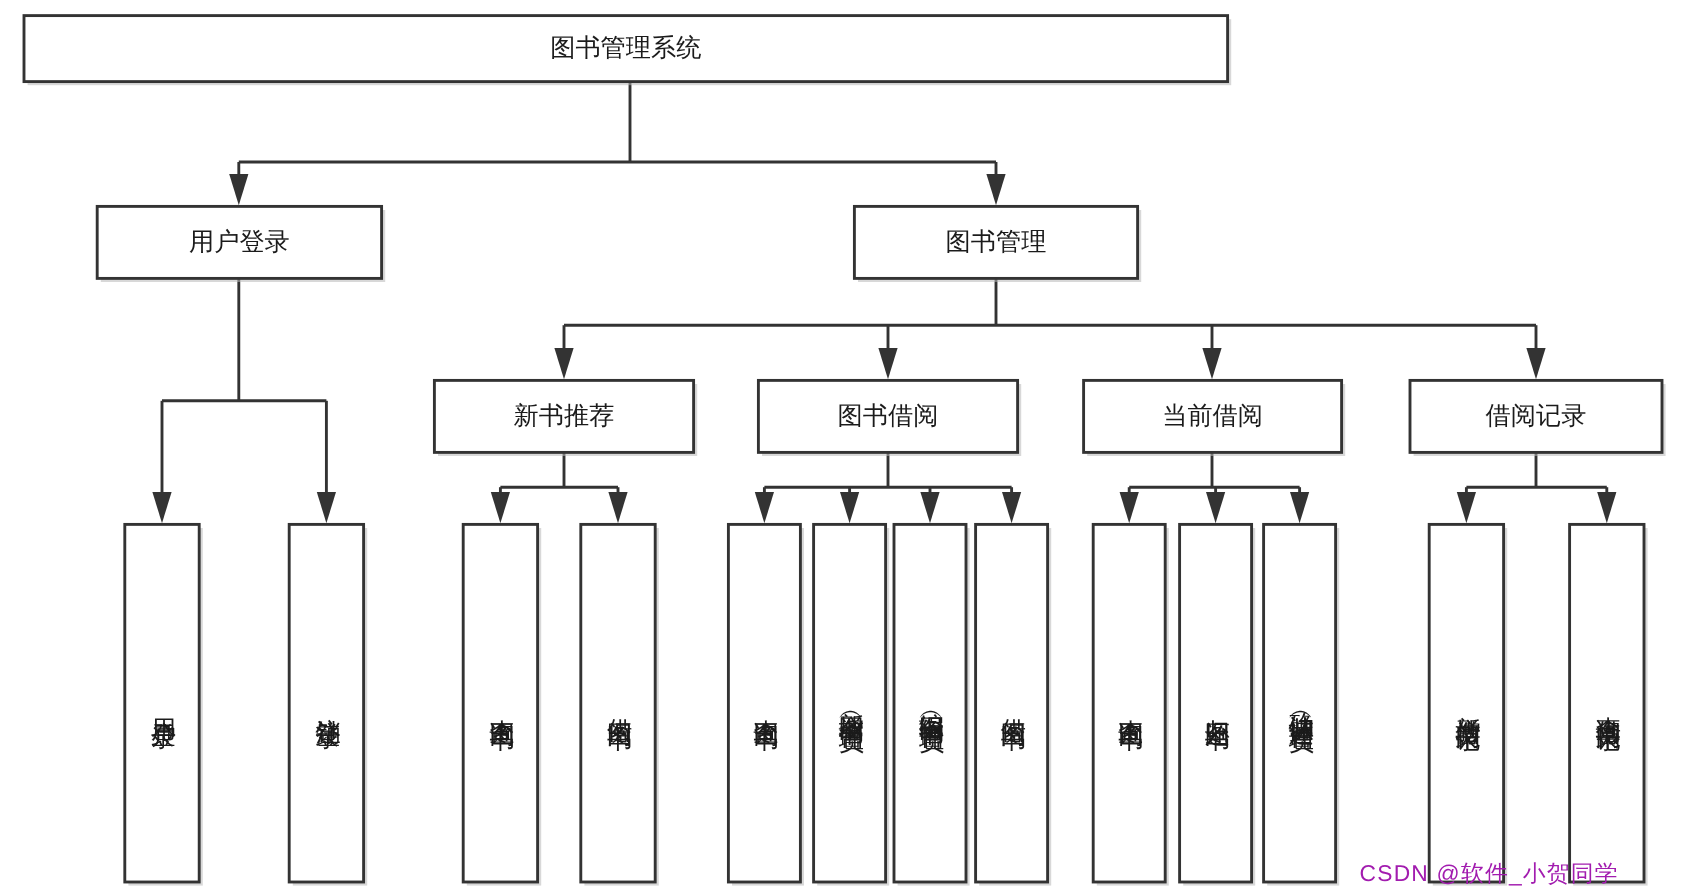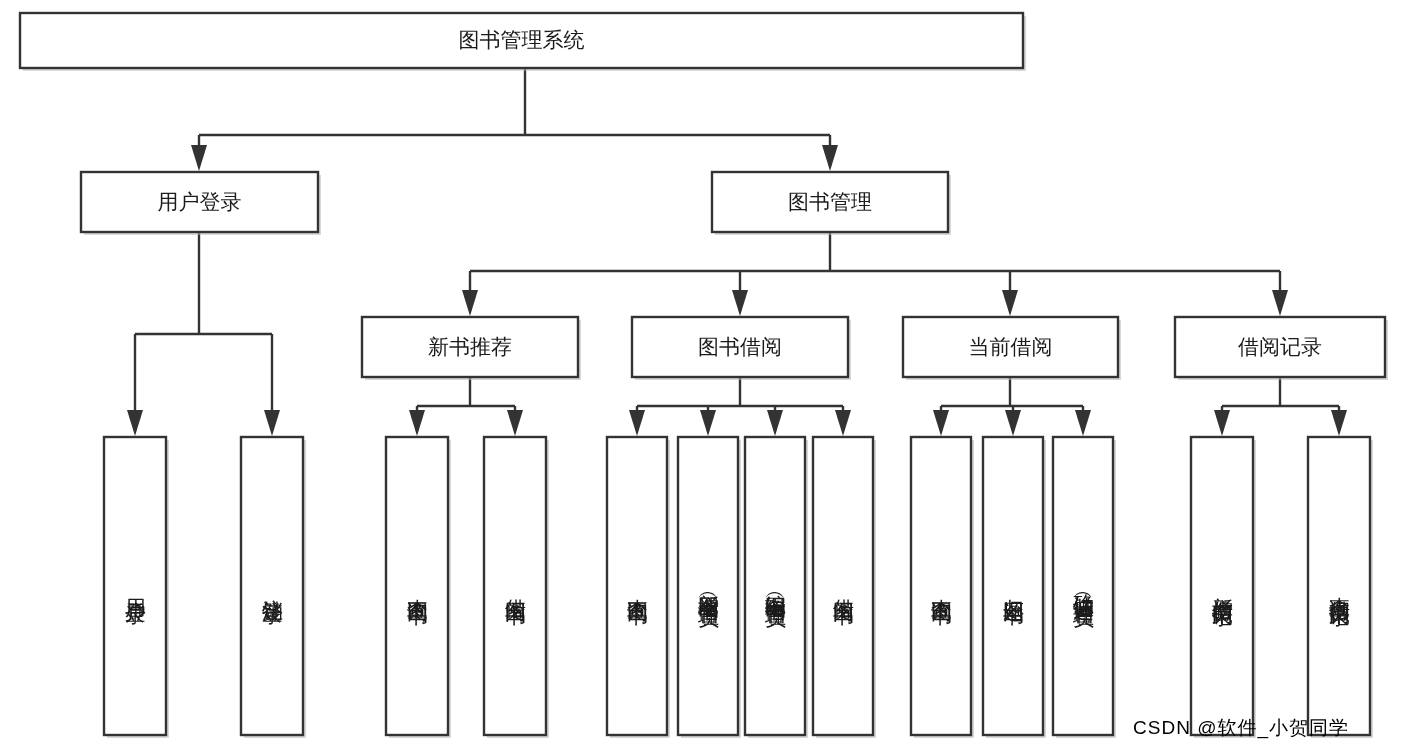--- a/index.html
+++ b/index.html
@@ -66,21 +66,21 @@
     text-align: center;
     white-space: nowrap;
     pointer-events: none;
   }
   .watermark {
     position: absolute;
     right: 16px;
     bottom: 6px;
     font-family: "Liberation Sans", "DejaVu Sans", sans-serif;
     font-size: 19px;
-    color: #000000;
+    color: #a21caf;
     letter-spacing: 1px;
     white-space: nowrap;
     user-select: none;
   }
 </style>
 </head>
 <body>
 
 <div id="diagram-root">
   <svg class="diagram-canvas" id="diagram-canvas" viewBox="0 0 1405 747" xmlns="http://www.w3.org/2000/svg">

